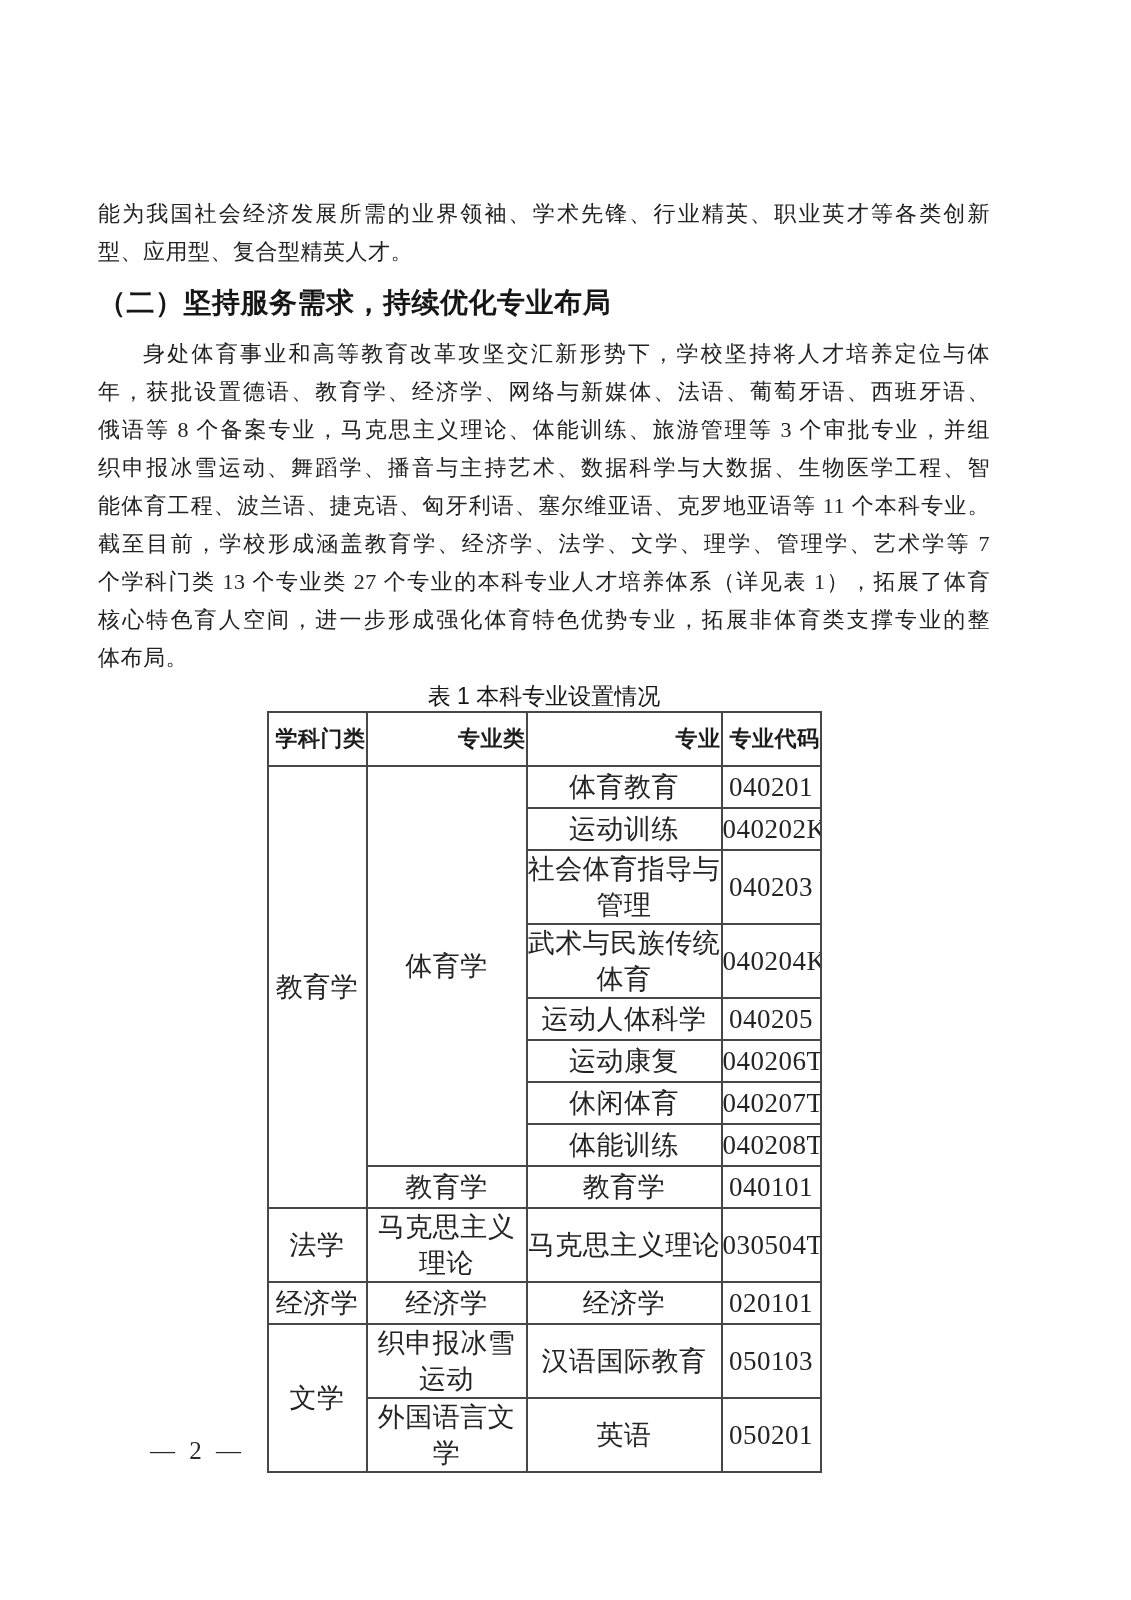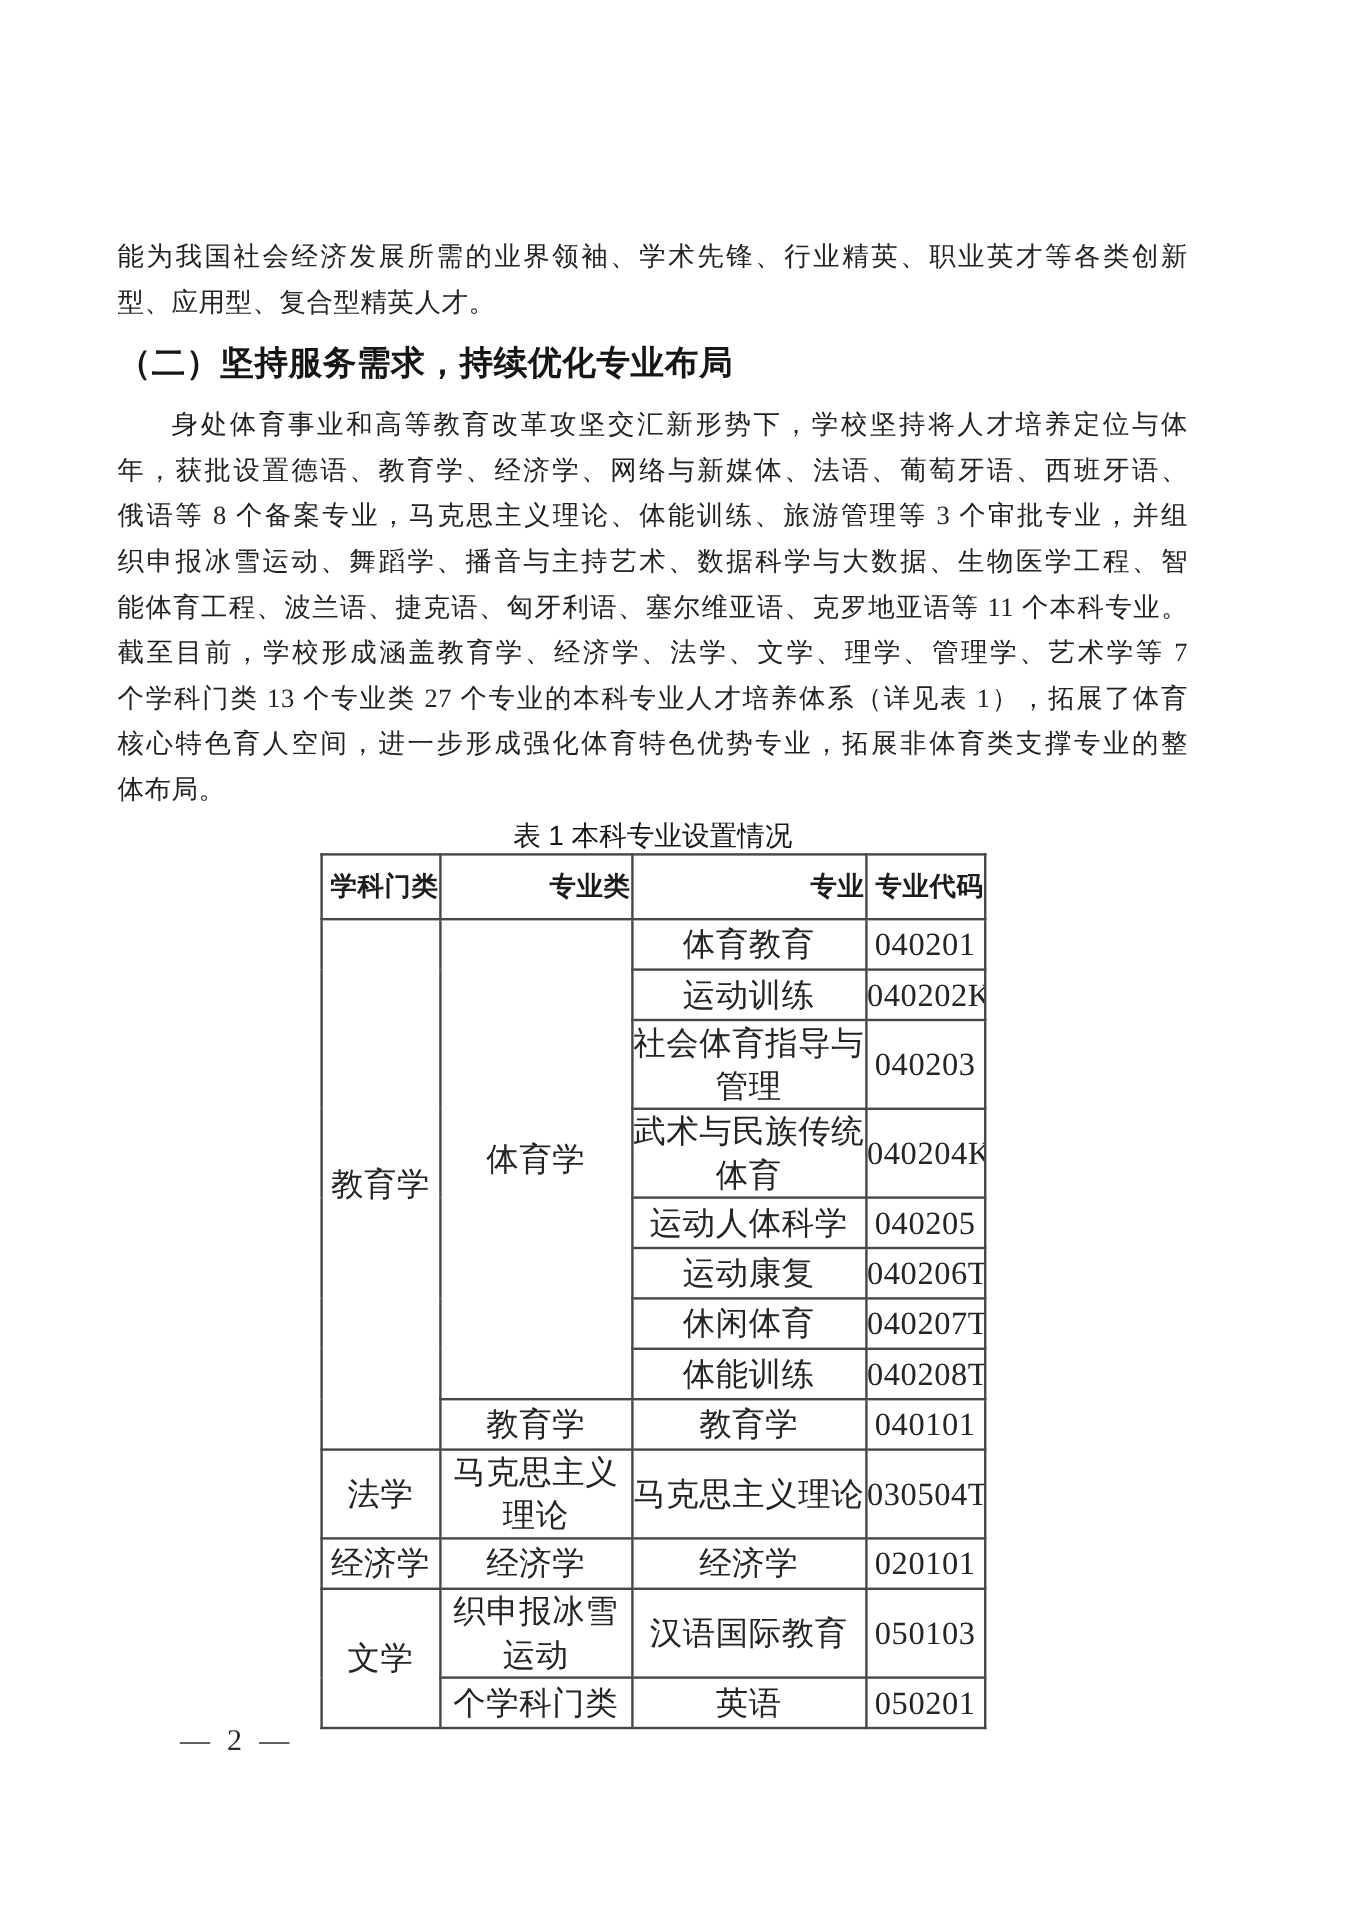--- a/index.html
+++ b/index.html
@@ -181,21 +181,21 @@
           <td>经济学</td>
           <td class="code">020101</td>
         </tr>
         <tr>
           <td rowspan="2">文学</td>
           <td>织申报冰雪运动</td>
           <td>汉语国际教育</td>
           <td class="code">050103</td>
         </tr>
         <tr>
-          <td>个学科门类</td>
+          <td>外国语言文学</td>
           <td>英语</td>
           <td class="code">050201</td>
         </tr>
       </tbody>
     </table>
 
   </div>
 
   <div class="page-number">— 2 —</div>
 </div>

